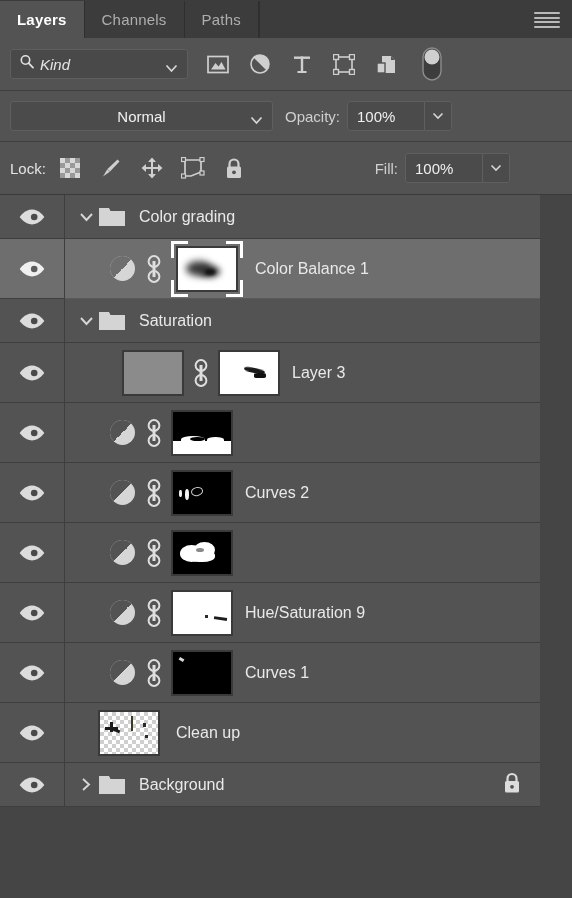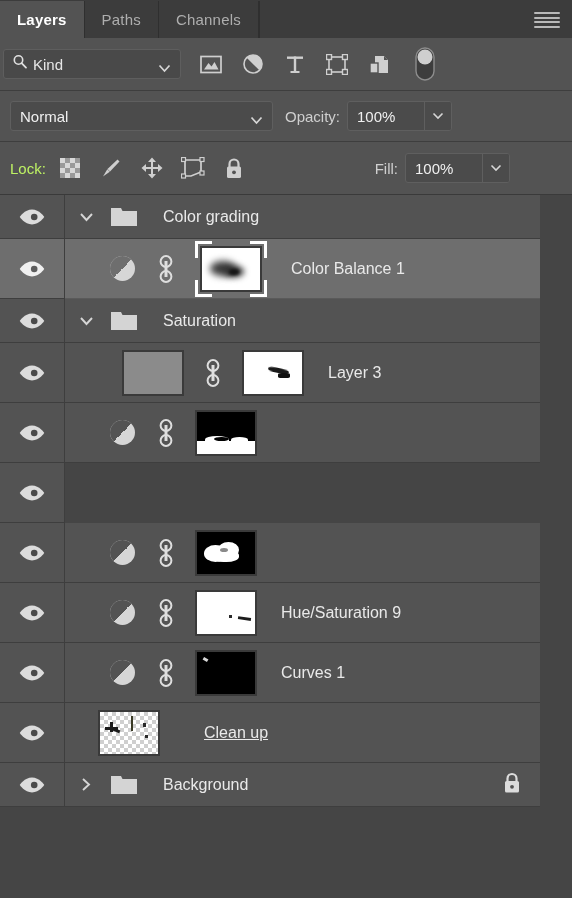--- a/index.html
+++ b/index.html
@@ -19,61 +19,61 @@
     font-size:15px;color:#aeaeae;background:#3c3c3c;
     border-right:1px solid #2f2f2f;
     letter-spacing:.2px;
   }
   .tab.active{background:#535353;color:#ffffff;font-weight:bold;}
   .tabfill{flex:1;height:37px;background:#3c3c3c;border-left:1px solid #2f2f2f;}
   .menu-icon{position:absolute;right:12px;top:12px;width:26px;height:16px;display:flex;flex-direction:column;justify-content:space-between;}
   .menu-icon i{display:block;height:2px;background:#b9b9b9;border-radius:1px;}
 
   
-  .filterrow{height:52px;background:#535353;display:flex;align-items:center;padding:0 3px;flex:0 0 auto;
-             border-bottom:1px solid #3e3e3e;}
+  .filterrow{height:52px;background:#535353;display:flex;align-items:center;padding:0 10px;flex:0 0 auto;
+             border-bottom:1px solid #3e3e3e;font-style:italic;}
   .kindsel{
     width:178px;height:30px;background:#494949;border:1px solid #5e5e5e;border-radius:3px;
     display:flex;align-items:center;padding:0 8px;box-sizing:border-box;position:relative;
   }
   .kindsel .lbl{font-size:15px;color:#e6e6e6;margin-left:5px;}
   .kindsel .chev{position:absolute;right:9px;top:9px;}
   .ficons{display:flex;align-items:center;margin-left:18px;gap:18px;}
   .ficon{width:24px;height:24px;display:flex;align-items:center;justify-content:center;}
 
   
   .blendrow{height:50px;background:#535353;display:flex;align-items:center;padding:0 10px;flex:0 0 auto;
             border-bottom:1px solid #3e3e3e;}
   .blendsel{
     width:263px;height:30px;background:#4b4b4b;border:1px solid #5f5f5f;border-radius:3px;
-    display:flex;align-items:center;padding:0 9px;box-sizing:border-box;position:relative;
+    display:flex;align-items:center;padding:0 9px;box-sizing:border-box;position:relative;justify-content:center;
   }
   .blendsel .lbl{font-size:15px;color:#f0f0f0;}
   .blendsel .chev{position:absolute;right:9px;top:9px;}
   .oplabel{font-size:15px;color:#cfcfcf;margin-left:12px;margin-right:7px;}
   .numbox{height:28px;display:flex;align-items:stretch;border:1px solid #5f5f5f;border-radius:3px;overflow:hidden;background:#4b4b4b;}
   .numbox .val{min-width:58px;padding:0 9px;display:flex;align-items:center;justify-content:flex-start;font-size:15px;color:#f0f0f0;}
   .numbox .stepper{width:26px;border-left:1px solid #5f5f5f;display:flex;align-items:center;justify-content:center;background:#4b4b4b;}
 
   
   .lockrow{height:52px;background:#535353;display:flex;align-items:center;padding:0 10px;flex:0 0 auto;
            border-bottom:1px solid #3a3a3a;}
-  .lockrow .lk{font-size:15px;color:#bef264;margin-right:12px;}
+  .lockrow .lk{font-size:15px;color:#e5e5e5;margin-right:12px;}
   .lockicons{display:flex;align-items:center;gap:17px;}
   .lockicons .ficon{width:24px;height:24px;}
   .filllabel{font-size:15px;color:#cfcfcf;margin-left:auto;margin-right:7px;}
 
   
   .list{flex:1 1 auto;position:relative;background:#454545;overflow:hidden;}
   .rowwrap{display:flex;height:60px;position:relative;}
   .rowwrap.short{height:44px;}
   .eyecell{width:64px;flex:0 0 64px;display:flex;align-items:center;justify-content:center;
            background:#535353;border-bottom:1px solid #3e3e3e;border-right:1px solid #3e3e3e;}
   .body{flex:1 1 auto;display:flex;align-items:center;background:#535353;border-bottom:1px solid #3e3e3e;
-        padding-left:10px;position:relative;min-width:0;gap:12px;}
+        padding-left:10px;position:relative;min-width:0;}
   .rowwrap.selected .eyecell,.rowwrap.selected .body{background:#6e6e6e;text-align:right;}
   .rowwrap.selected .body{border-bottom:1px solid #5a5a5a;}
   .tail{width:32px;flex:0 0 32px;background:#454545;}
   .rowname{font-size:16px;color:#e9e9e9;white-space:nowrap;margin-left:12px;}
 
   .twisty{width:22px;flex:0 0 22px;display:flex;align-items:center;justify-content:center;}
   .folder{width:30px;flex:0 0 30px;display:flex;align-items:center;justify-content:center;}
 
   .adj-ico{width:30px;flex:0 0 30px;display:flex;align-items:center;justify-content:center;margin-left:32px;}
   .adj-circle{width:25px;height:25px;border-radius:50%;background:#d6d6d6;position:relative;overflow:hidden;}
@@ -112,24 +112,24 @@
 </head>
 <body>
 
 <div id="panel">
 
   <div class="tabbar">
     <div class="tab active">
       <span>Layers</span>
     </div>
     <div class="tab">
+      <span>Channels</span>
+    </div>
+    <div class="tab">
       <span>Paths</span>
-    </div>
-    <div class="tab">
-      <span>Channels</span>
     </div>
     <div class="tabfill"></div>
     <div class="menu-icon">
       <i></i>
       <i></i>
       <i></i>
       <i></i>
     </div>
   </div>
 
@@ -407,20 +407,38 @@
     </div>
 
 
     <div class="rowwrap">
       <div class="eyecell">
         <svg width="28" height="18" viewBox="0 0 28 18">
           <path d="M14 1.6 C6.5 1.6 1.8 9 1.8 9 C1.8 9 6.5 16.4 14 16.4 C21.5 16.4 26.2 9 26.2 9 C26.2 9 21.5 1.6 14 1.6 Z" fill="#dcdcdc"></path>
           <circle cx="16.2" cy="9" r="3.3" fill="#4a4a4a"></circle>
         </svg>
       </div>
+      <div class="body">
+        <span class="adj-ico">
+            <span class="adj-circle"></span>
+          </span>
+        <span class="chain">
+          <svg width="18" height="30" viewBox="0 0 18 30">
+            <circle cx="9" cy="7.5" r="5.4" fill="none" stroke="#dedede" stroke-width="2"></circle>
+            <circle cx="9" cy="22.5" r="5.4" fill="none" stroke="#dedede" stroke-width="2"></circle>
+            <rect x="7.5" y="7" width="3" height="16" fill="#dedede"></rect>
+          </svg>
+        </span>
+        <span class="mask" style="background:#000;">
+          <span class="blob" style="left:11%;top:44%;width:4%;height:16%;background:#efefef;border-radius:40%;"></span>
+          <span class="blob" style="left:20%;top:42%;width:8%;height:26%;background:#f4f4f4;"></span>
+          <span class="blob" style="left:31%;top:38%;width:18%;height:16%;background:#000;border:1.5px solid #cfcfcf;border-radius:50%;transform:rotate(-12deg);"></span>
+        </span>
+        <span class="rowname">Curves 2</span>
+      </div>
       <div class="tail"></div>
     </div>
 
     <div class="rowwrap">
       <div class="eyecell">
         <svg width="28" height="18" viewBox="0 0 28 18">
           <path d="M14 1.6 C6.5 1.6 1.8 9 1.8 9 C1.8 9 6.5 16.4 14 16.4 C21.5 16.4 26.2 9 26.2 9 C26.2 9 21.5 1.6 14 1.6 Z" fill="#dcdcdc"></path>
           <circle cx="16.2" cy="9" r="3.3" fill="#4a4a4a"></circle>
         </svg>
       </div>
@@ -507,21 +525,21 @@
       </div>
       <div class="body">
         <span class="pix-thumb checker" style="margin-left:23px;position:relative;">
           <span style="position:absolute;left:9%;top:36%;width:22%;height:3px;background:#1b1b1b;"></span>
           <span style="position:absolute;left:17%;top:26%;width:3px;height:22%;background:#1b1b1b;"></span>
           <span style="position:absolute;left:22%;top:42%;width:12%;height:3px;background:#1b1b1b;transform:rotate(22deg);"></span>
           <span style="position:absolute;left:53%;top:10%;width:2px;height:36%;background:#3a3a25;"></span>
           <span style="position:absolute;left:74%;top:28%;width:3px;height:4px;background:#2a2a2a;"></span>
           <span style="position:absolute;left:78%;top:56%;width:3px;height:8%;background:#2a2a2a;"></span>
         </span>
-        <span class="rowname" style="margin-left:32px;text-decoration:underline;">Clean up</span>
+        <span class="rowname" style="margin-left:16px;">Clean up</span>
       </div>
       <div class="tail"></div>
     </div>
 
     <div class="rowwrap short">
       <div class="eyecell">
         <svg width="28" height="18" viewBox="0 0 28 18">
           <path d="M14 1.6 C6.5 1.6 1.8 9 1.8 9 C1.8 9 6.5 16.4 14 16.4 C21.5 16.4 26.2 9 26.2 9 C26.2 9 21.5 1.6 14 1.6 Z" fill="#dcdcdc"></path>
           <circle cx="16.2" cy="9" r="3.3" fill="#4a4a4a"></circle>
         </svg>

